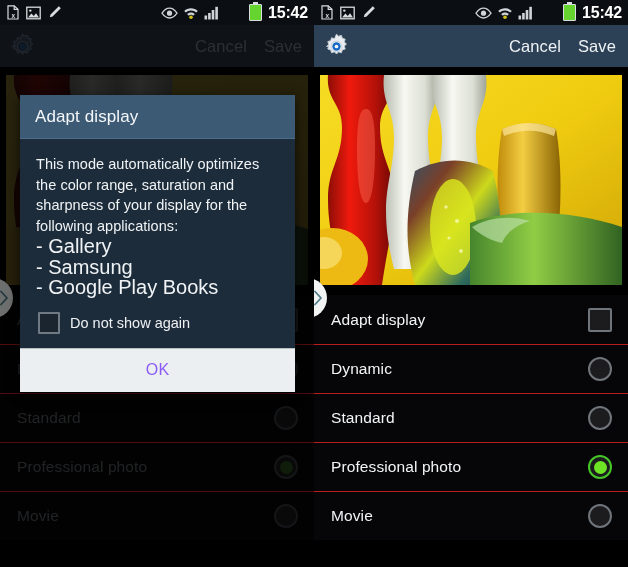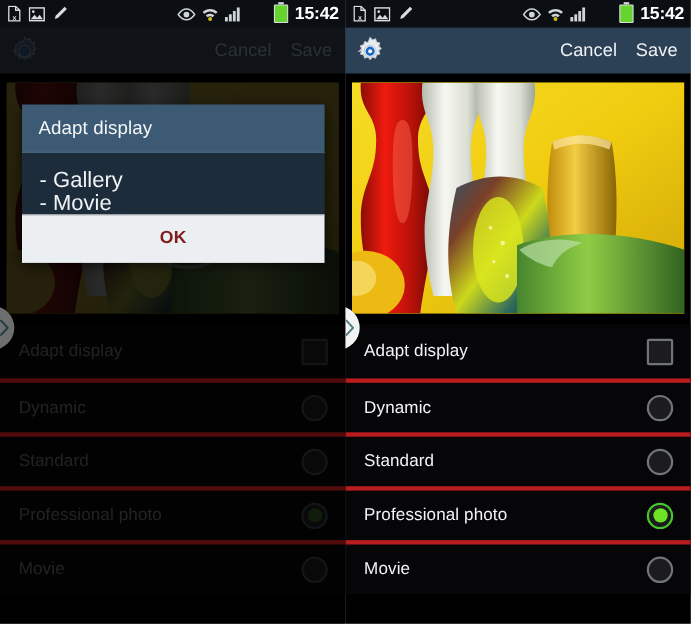--- a/index.html
+++ b/index.html
@@ -41,21 +41,21 @@
   
   .preview{position:relative;width:100%;height:228px;background:#000;overflow:hidden;}
   .preview .inner{position:absolute;left:6px;right:6px;top:8px;bottom:10px;overflow:hidden;background:#e8c90d;}
   .preview.dimmed .inner{filter:brightness(.38) saturate(.7);}
 
   
   .optlist{position:relative;background:#000;}
   .optrow{
     position:relative;height:49px;display:flex;align-items:center;
     padding:0 16px 0 17px;box-sizing:border-box;
-    border-top:4px solid #b91c1c;background:#060608;
+    border-top:1px solid #b91c1c;background:#060608;
   }
   .optrow:first-child{border-top:none;}
   .optlabel{color:#f2f4f6;font-size:15.5px;letter-spacing:.1px;}
   .optctl{margin-left:auto;}
   .cbox{width:24px;height:24px;background:#1c1c1e;border:2px solid #6f757b;border-radius:2px;box-sizing:border-box;}
   .radio{width:24px;height:24px;border-radius:50%;background:#1c1c1e;border:2px solid #6f757b;box-sizing:border-box;
          display:flex;align-items:center;justify-content:center;}
   .radio.on{border-color:#46c628;}
   .radio .dot{width:13px;height:13px;border-radius:50%;background:transparent;}
   .radio.on .dot{background:#6ee326;}
@@ -89,21 +89,21 @@
   .dlg-list{margin:0;padding:0;list-style:none;}
   .dlg-list li{color:#f0f3f5;font-size:20px;line-height:20.5px;}
   .dlg-para2{color:#f0f3f5;font-size:14.5px;line-height:20.5px;margin-top:16px;}
   .dlg-check{display:flex;align-items:center;gap:10px;padding:14px 0 14px 2px;}
   .dlg-check .cb{width:22px;height:22px;background:#1b2530;border:2px solid #707a84;border-radius:1px;box-sizing:border-box;}
   .dlg-check span{color:#eef1f4;font-size:14.5px;}
   .dlg-foot{
     background:#eceff1;border-top:1px solid #b9bfc4;
     text-align:center;padding:12px 0 13px 0;
   }
-  .dlg-foot .oktxt{color:#7f1d1d;font-size:16px;font-weight:bold;letter-spacing:.2px;}
+  .dlg-foot .oktxt{color:#8b5cf6;font-size:16px;font-weight:normal;letter-spacing:.2px;}
 
   .divider{width:0px;}
 </style>
 </head>
 <body>
 
 <div class="stage">
 
   <div class="phone">
 
@@ -245,24 +245,30 @@
       <svg width="10" height="16" viewBox="0 0 10 16">
         <path d="M2 1.5L8 8l-6 6.5" fill="none" stroke="#4f7c8a" stroke-width="1.8" stroke-linecap="round" stroke-linejoin="round"></path>
       </svg>
     </div>
 
     <div class="scrim"></div>
 
     <div class="dialog">
       <div class="dlg-head">Adapt display</div>
       <div class="dlg-body">
+        <div class="dlg-para">This mode automatically optimizes the color range, saturation and sharpness of your display for the following applications:</div>
         <ul class="dlg-list">
           <li>- Gallery</li>
-          <li>- Movie</li>
+          <li>- Samsung</li>
+          <li>- Google Play Books</li>
         </ul>
+        <div class="dlg-check">
+          <span class="cb"></span>
+          <span>Do not show again</span>
+        </div>
       </div>
       <div class="dlg-foot">
         <span class="oktxt">OK</span>
       </div>
     </div>
   </div>
 
   <div class="divider"></div>
 
   <div class="phone">

